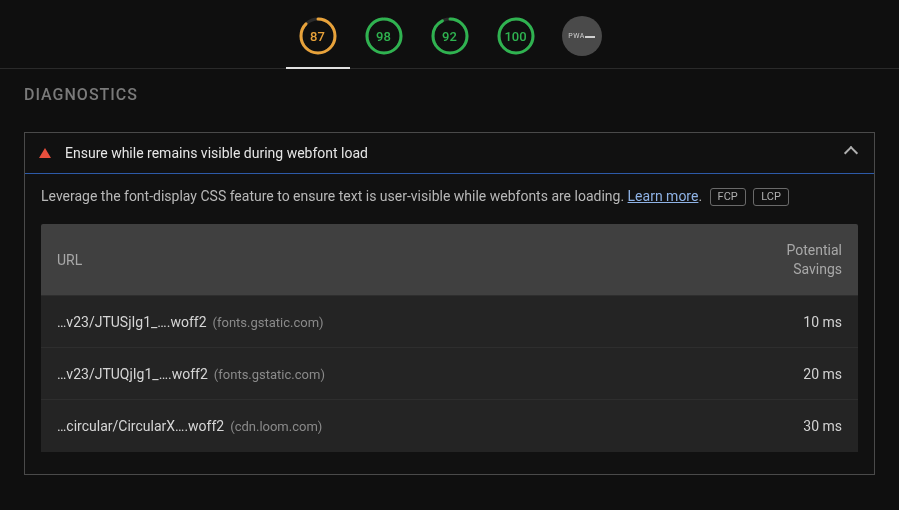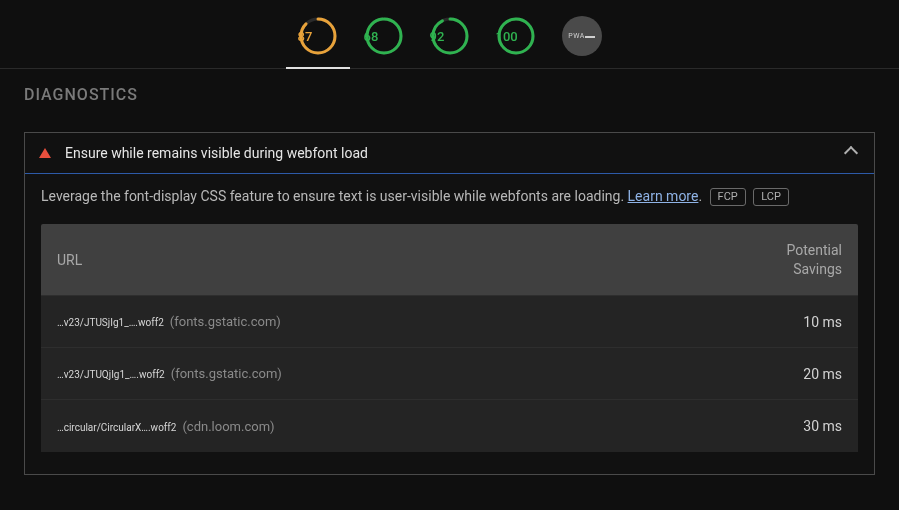--- a/index.html
+++ b/index.html
@@ -16,20 +16,21 @@
     display: flex;
     justify-content: center;
     gap: 26px;
     padding: 16px 0 12px;
     border-bottom: 1px solid #2a2a2a;
     position: relative;
   }
   .score-item {
     display: flex;
     align-items: center;
+    justify-content: center;
     position: relative;
     width: 40px;
     height: 40px;
     cursor: pointer;
   }
   .score-item svg { position: absolute; top: 0; left: 0; }
   .score-val {
     font-size: 13px;
     font-weight: 500;
     position: relative;
@@ -125,40 +126,40 @@
     height: 52px;
     color: #d2d2d2;
     border-bottom: 1px solid #2e2e2e;
     background: #242424;
   }
   .trow:last-child { border-bottom: none; }
   .col-url { flex: 1; display: flex; align-items: baseline; gap: 6px; overflow: hidden; }
   .col-save { width: 100px; text-align: right; }
   .thead .col-save { white-space: normal; line-height: 1.3; }
   .host { color: #8a8a8a; font-size: 13px; }
-  .urlpath { color: #d6d6d6; font-size: 10px; }
+  .urlpath { color: #d6d6d6; font-size: 14px; }
 </style>
 </head>
 <body>
 
 <div class="scores">
 
   <div class="score-item">
       <svg width="40" height="40">
         <circle cx="20" cy="20" r="17" fill="none" stroke="#2a2a2a" stroke-width="3"></circle>
         <circle cx="20" cy="20" r="17" fill="none" stroke="#e8a23a" stroke-width="3" stroke-dasharray="92.92831069318609 106.81415022205297" transform="rotate(-90 20 20)" stroke-linecap="round"></circle>
       </svg>
       <span class="score-val score-orange">87</span>
     </div>
     <div class="score-item">
       <svg width="40" height="40">
         <circle cx="20" cy="20" r="17" fill="none" stroke="#2a2a2a" stroke-width="3"></circle>
         <circle cx="20" cy="20" r="17" fill="none" stroke="#2fb350" stroke-width="3" stroke-dasharray="104.67786721761192 106.81415022205297" transform="rotate(-90 20 20)" stroke-linecap="round"></circle>
       </svg>
-      <span class="score-val score-green">68</span>
+      <span class="score-val score-green">98</span>
     </div>
     <div class="score-item">
       <svg width="40" height="40">
         <circle cx="20" cy="20" r="17" fill="none" stroke="#2a2a2a" stroke-width="3"></circle>
         <circle cx="20" cy="20" r="17" fill="none" stroke="#2fb350" stroke-width="3" stroke-dasharray="98.26901820428874 106.81415022205297" transform="rotate(-90 20 20)" stroke-linecap="round"></circle>
       </svg>
       <span class="score-val score-green">92</span>
     </div>
     <div class="score-item">
       <svg width="40" height="40">

